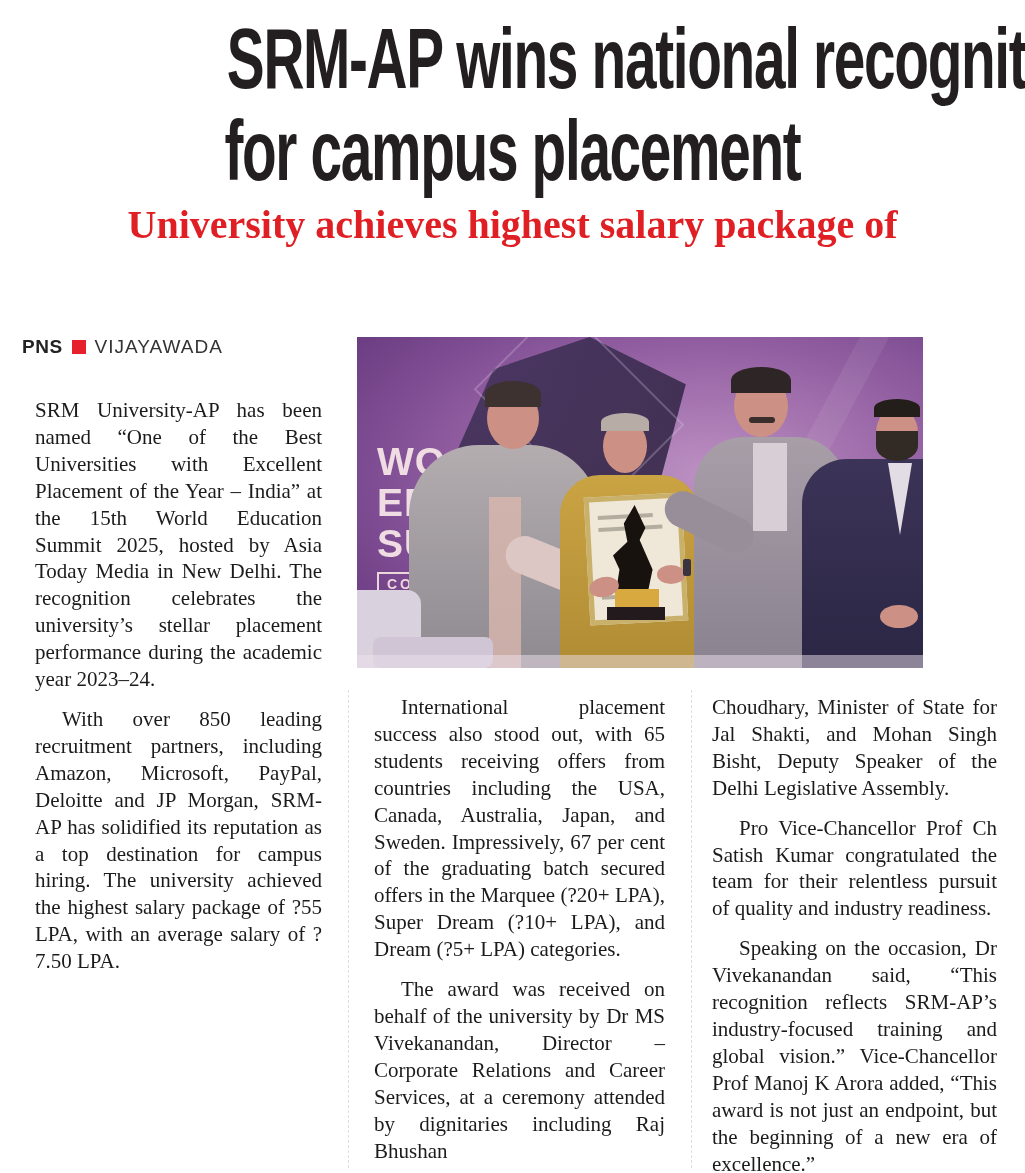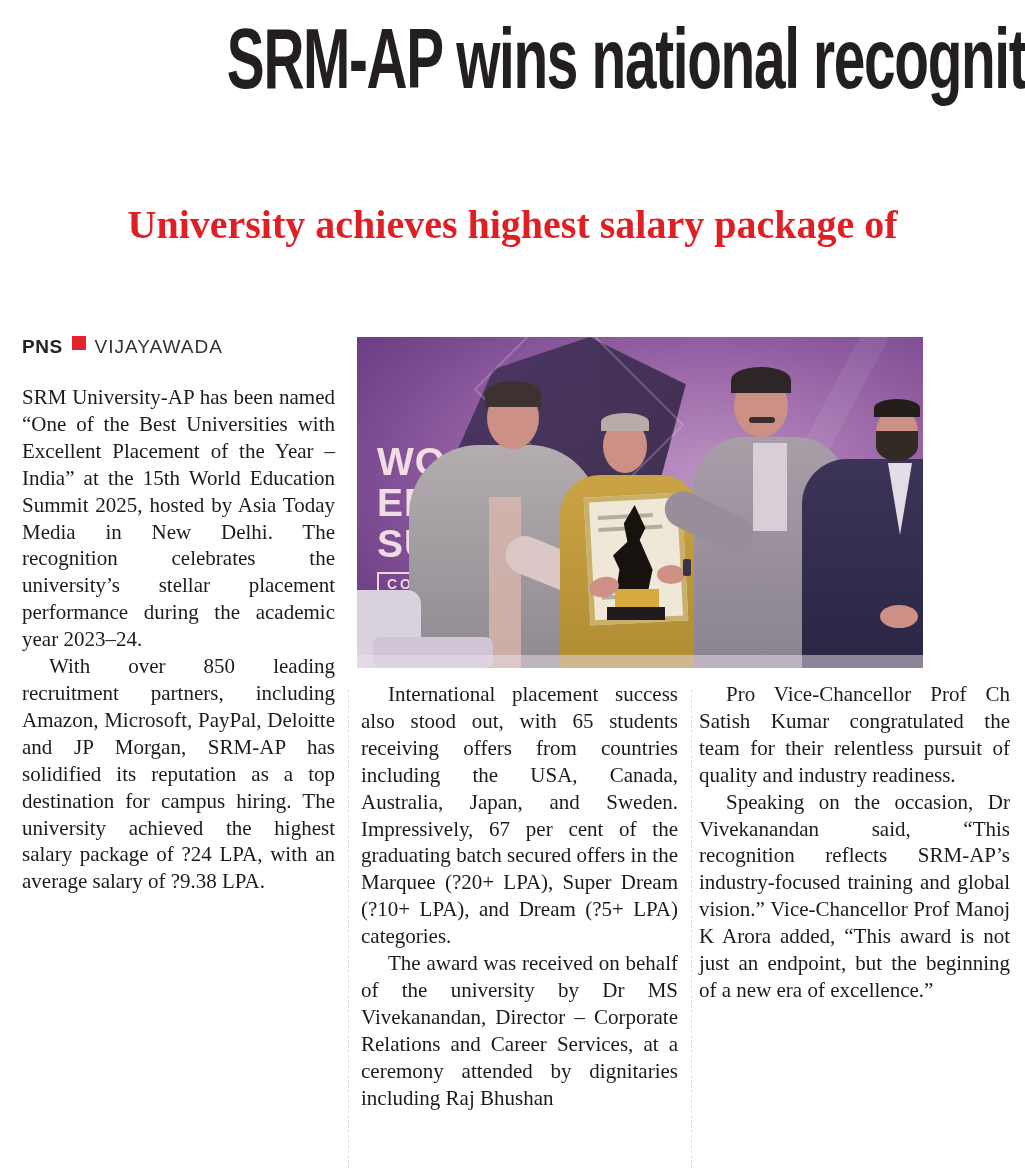--- a/index.html
+++ b/index.html
@@ -11,30 +11,30 @@
             font-family:"Liberation Sans",sans-serif;color:#231f20;}
   .headline .hl-line{display:block;height:92px;line-height:92px;white-space:nowrap;text-align:center;}
   .headline .hl-line > span{display:inline-block;font-size:86px;font-weight:700;letter-spacing:-2px;
             transform:scaleX(.66);}
 
   
   .subheadline{position:absolute;left:0;top:196px;width:1025px;text-align:center;
             font-family:"Liberation Serif",serif;font-weight:700;font-size:40px;line-height:57px;}
 
   
-  .byline{position:absolute;left:22px;top:336px;display:flex;align-items:flex-start;gap:9px;
+  .byline{position:absolute;left:22px;top:336px;display:flex;align-items:center;gap:9px;
           font-family:"Liberation Sans",sans-serif;font-size:19px;}
   .byline .agency{font-weight:700;color:#232323;letter-spacing:.5px;}
   .byline .sq{width:14px;height:14px;background:#e6212b;display:inline-block;}
   .byline .loc{color:#333333;letter-spacing:1px;}
 
   
   .col{position:absolute;font-size:21px;line-height:26.9px;text-align:justify;
        -webkit-hyphens:auto;hyphens:auto;color:#1b1b1b;}
-  .col p{margin:0;}
+  .col p{margin:13px;}
   .col p.indent{text-indent:27px;}
   #col1{left:22px;top:384px;width:313px;}
   #col2{left:361px;top:681px;width:317px;}
   #col3{left:699px;top:681px;width:311px;}
   .col-rule{position:absolute;width:0;border-left:1px dashed #cfcfcf;opacity:.65;}
   #rule1{left:348px;top:690px;height:478px;}
   #rule2{left:691px;top:690px;height:478px;}
 
   
   .photo{position:absolute;left:357px;top:337px;width:566px;height:331px;overflow:hidden;
@@ -101,20 +101,21 @@
   .trophy-base{left:250px;top:270px;width:58px;height:13px;background:#221a1d;}
   .p1-hand{left:232px;top:240px;width:30px;height:20px;border-radius:50%;transform:rotate(-12deg);}
 </style>
 </head>
 <body>
 
 <div class="page">
 
   <h1 class="headline" style="margin:0;font-weight:700;">
     <span class="hl-line"><span>SRM-AP wins national recognition</span></span>
+    <span class="hl-line"><span>for campus placement</span></span>
   </h1>
 
   <div class="subheadline" style="color:#e01f25;">
     <div>University achieves highest salary package of</div>
   </div>
 
   <div class="byline">
     <span class="agency">PNS</span>
     <span class="sq"></span>
     <span class="loc">VIJAYAWADA</span>
@@ -168,29 +169,30 @@
     <div class="p3-hand skin"></div>
     <div class="p3-watch"></div>
 
     <div class="chair1"></div>
     <div class="chair2"></div>
     <div class="strip"></div>
   </div>
 
   <div class="col" id="col1">
     <p>SRM University-AP has been named “One of the Best Universities with Excellent Placement of the Year – India” at the 15th World Education Summit 2025, hosted by Asia Today Media in New Delhi. The recognition celebrates the university’s stellar placement performance during the academic year 2023–24.</p>
-    <p class="indent">With over 850 leading recruitment partners, including Amazon, Microsoft, PayPal, Deloitte and JP Morgan, SRM-AP has solidified its reputation as a top destination for campus hiring. The university achieved the highest salary package of ?24 LPA, with an average salary of ?9.38 LPA.</p>
+    <p class="indent">With over 850 leading recruitment partners, including Amazon, Microsoft, PayPal, Deloitte and JP Morgan, SRM-AP has solidified its reputation as a top destination for campus hiring. The university achieved the highest salary package of ?55 LPA, with an average salary of ?7.50 LPA.</p>
   </div>
 
   <div class="col" id="col2">
     <p class="indent">International placement success also stood out, with 65 students receiving offers from countries including the USA, Canada, Australia, Japan, and Sweden. Impressively, 67 per cent of the graduating batch secured offers in the Marquee (?20+ LPA), Super Dream (?10+ LPA), and Dream (?5+ LPA) categories.</p>
     <p class="indent">The award was received on behalf of the university by Dr MS Vivekanandan, Director – Corporate Relations and Career Services, at a ceremony attended by dignitaries including Raj Bhushan</p>
   </div>
 
   <div class="col" id="col3">
+    <p>Choudhary, Minister of State for Jal Shakti, and Mohan Singh Bisht, Deputy Speaker of the Delhi Legislative Assembly.</p>
     <p class="indent">Pro Vice-Chancellor Prof Ch Satish Kumar congratulated the team for their relentless pursuit of quality and industry readiness.</p>
     <p class="indent">Speaking on the occasion, Dr Vivekanandan said, “This recognition reflects SRM-AP’s industry-focused training and global vision.” Vice-Chancellor Prof Manoj K Arora added, “This award is not just an endpoint, but the beginning of a new era of excellence.”</p>
   </div>
 
   <div class="col-rule" id="rule1"></div>
   <div class="col-rule" id="rule2"></div>
 
 </div>
 
 </body></html>

